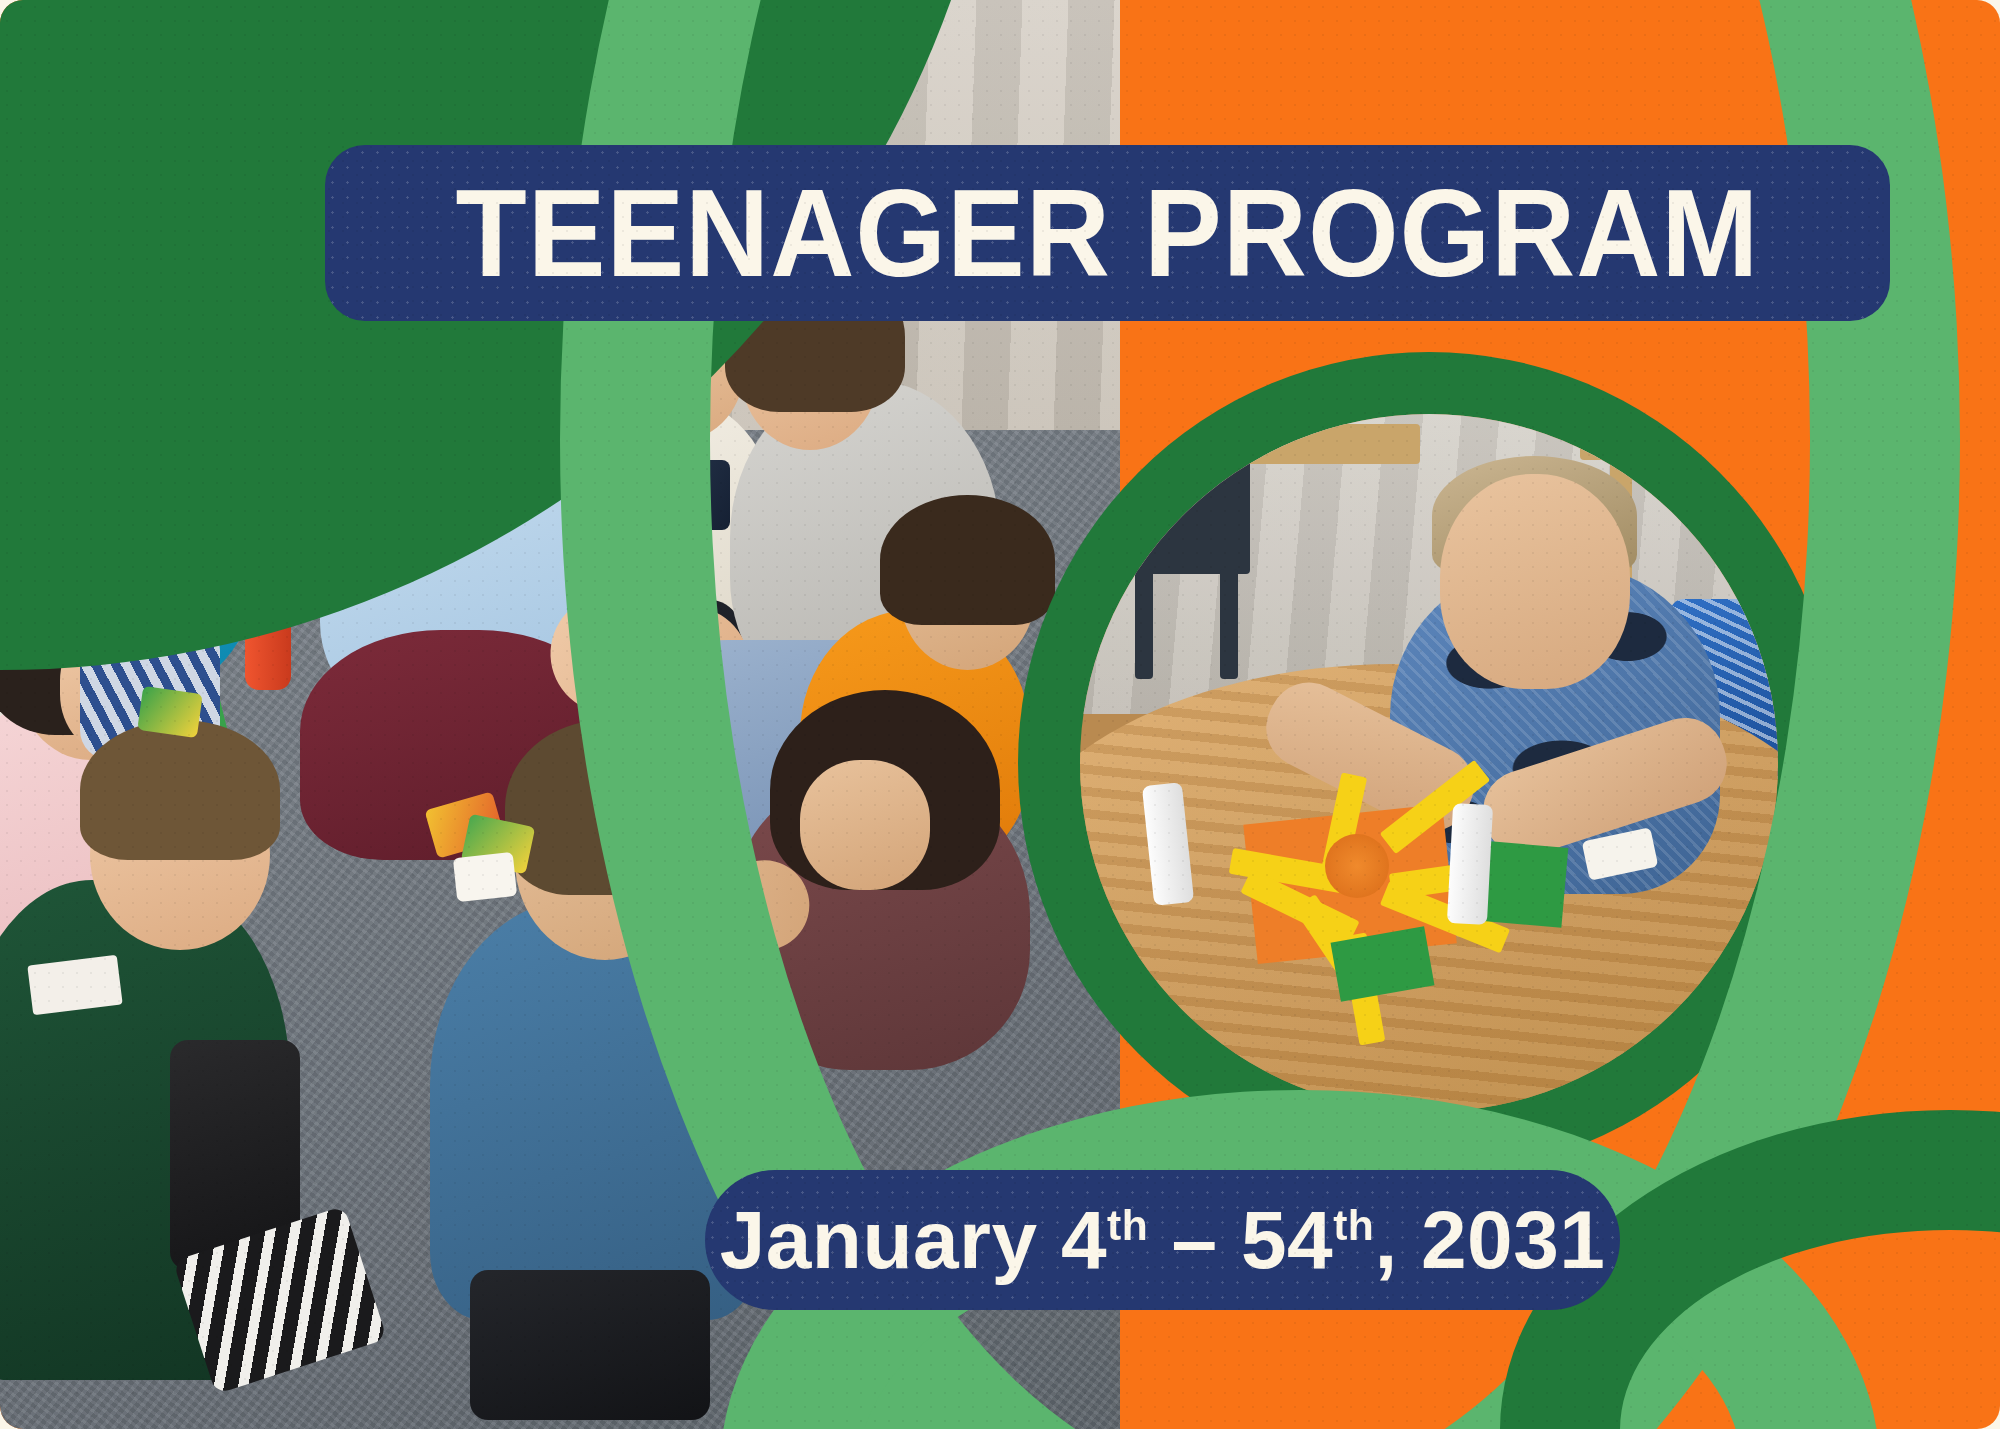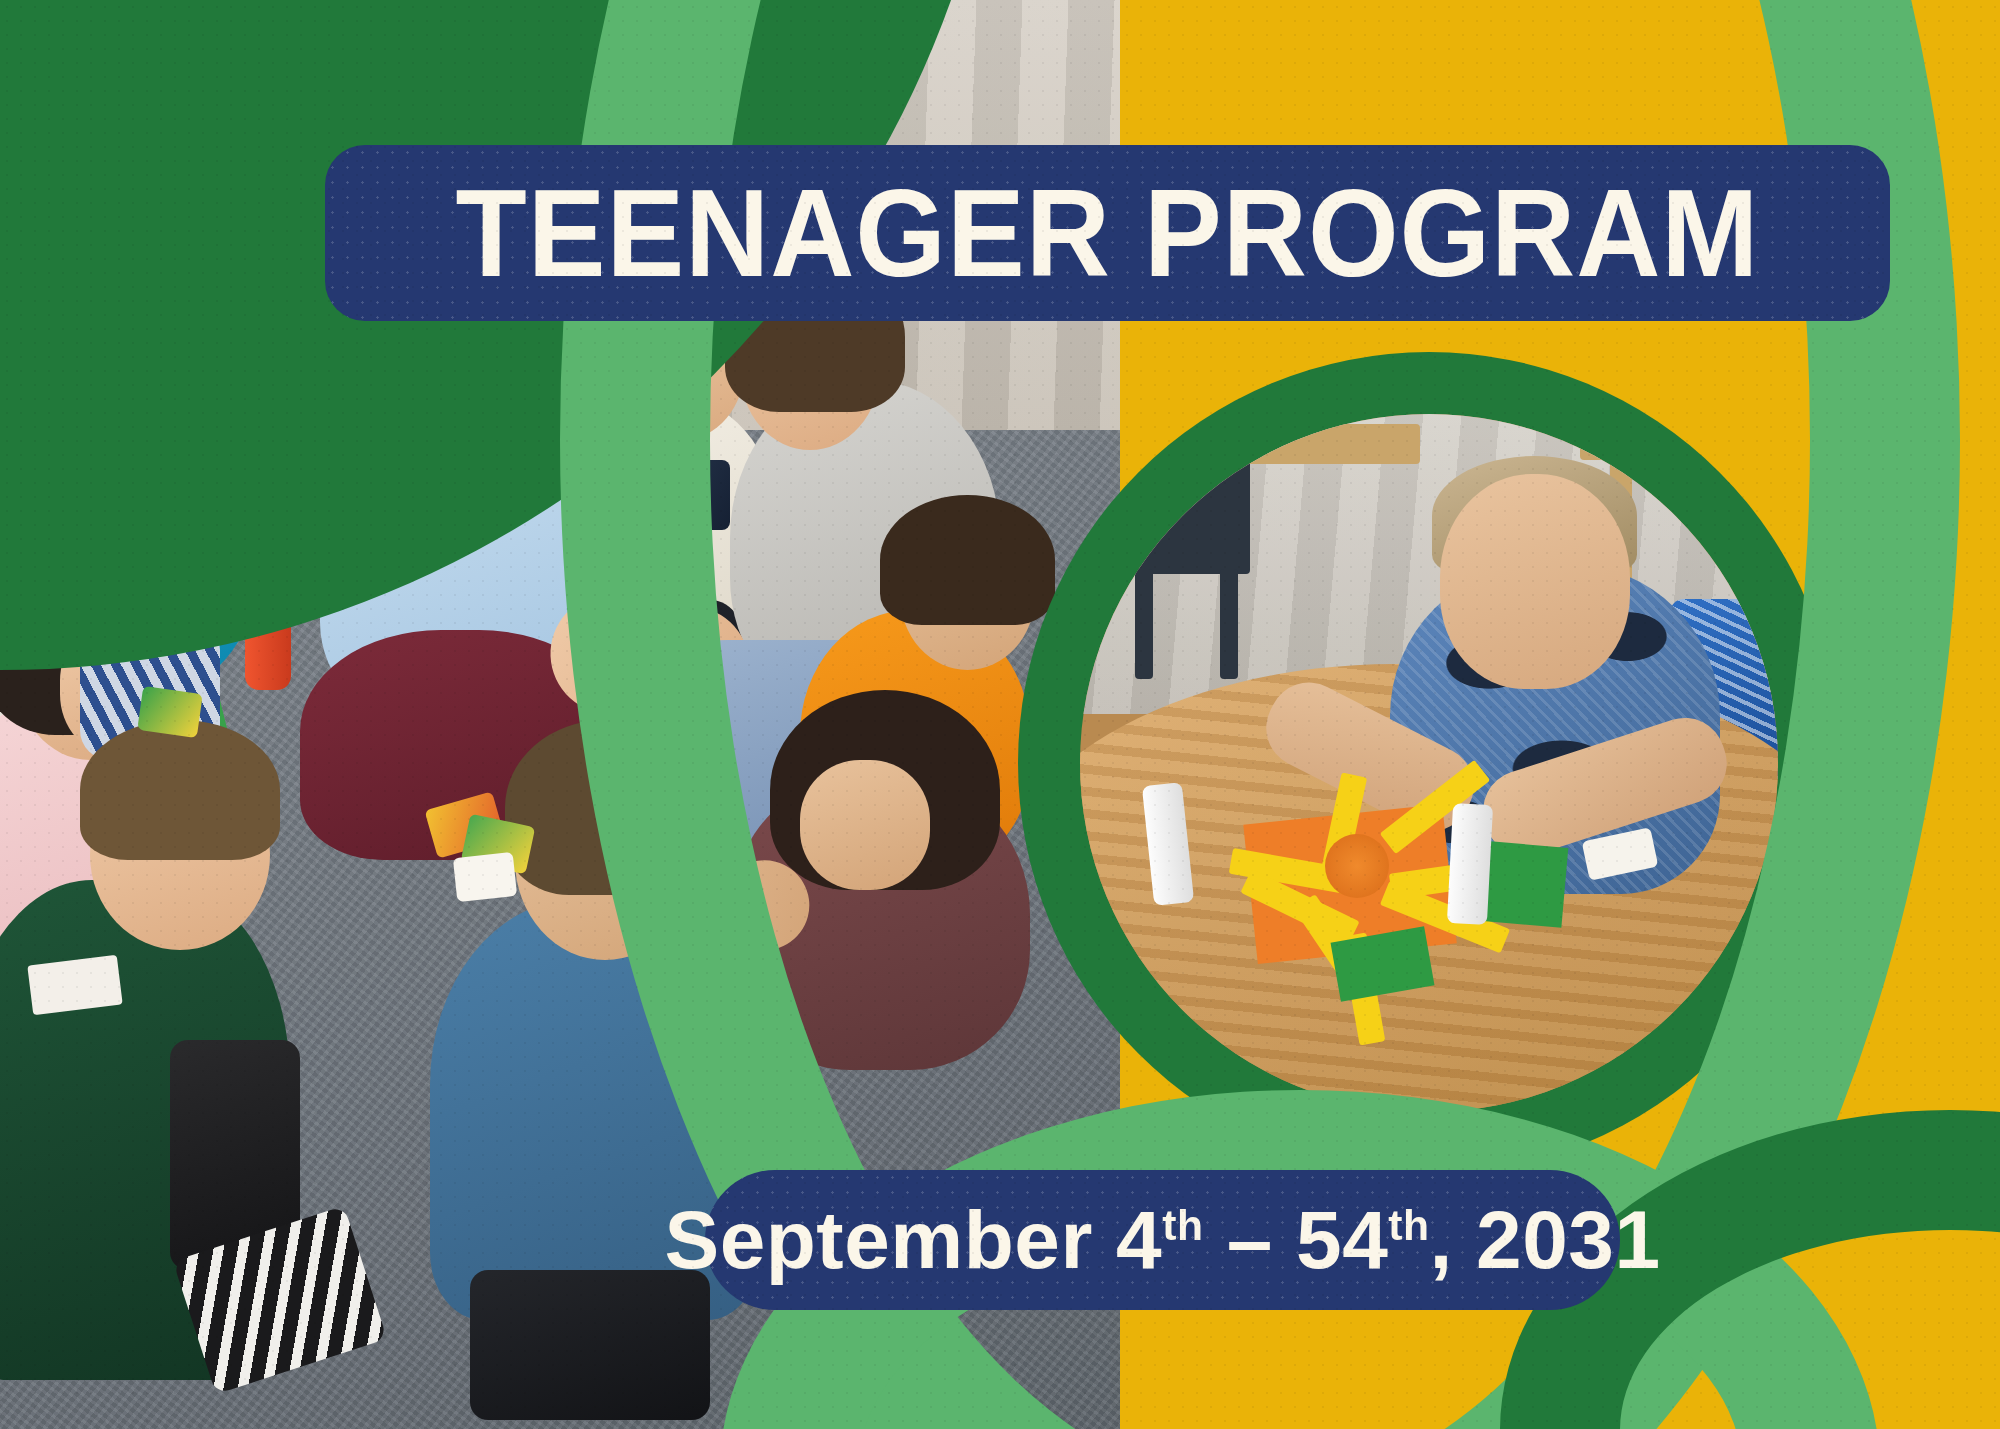--- a/index.html
+++ b/index.html
@@ -5,22 +5,23 @@
   html,body{margin:0;padding:0;}
   body{
     width:2000px;height:1429px;
     background:#FBF6E9;
     font-family:"Liberation Sans", sans-serif;
     overflow:hidden;
   }
   .poster{
     position:relative;
     width:2000px;height:1429px;
-    background:#eab308;
+    background:#f97316;
     overflow:hidden;
+    border-radius:23px;
   }
 
   
   .dots{
     position:absolute;inset:0;
     background-image:radial-gradient(rgba(0,0,0,.10) 1.1px, transparent 1.2px);
     background-size:14px 14px;
     pointer-events:none;
     z-index:60;
     opacity:.55;
@@ -384,17 +385,17 @@
   <div class="dark-circle-tl"></div>
   <div class="light-arc-mid"></div>
   <div class="light-arc-bottom"></div>
   <div class="dark-arc-bottom"></div>
 
   <div class="banner title-banner">
     <span class="title-text">TEENAGER PROGRAM</span>
   </div>
 
   <div class="banner date-banner">
-    <span class="date-text"><span>September 4</span><sup>th</sup><span> – 54</span><sup>th</sup><span>, 2031</span></span>
+    <span class="date-text"><span>January 4</span><sup>th</sup><span> – 54</span><sup>th</sup><span>, 2031</span></span>
   </div>
 
   <div class="dots"></div>
 </div>
 
 </body></html>

